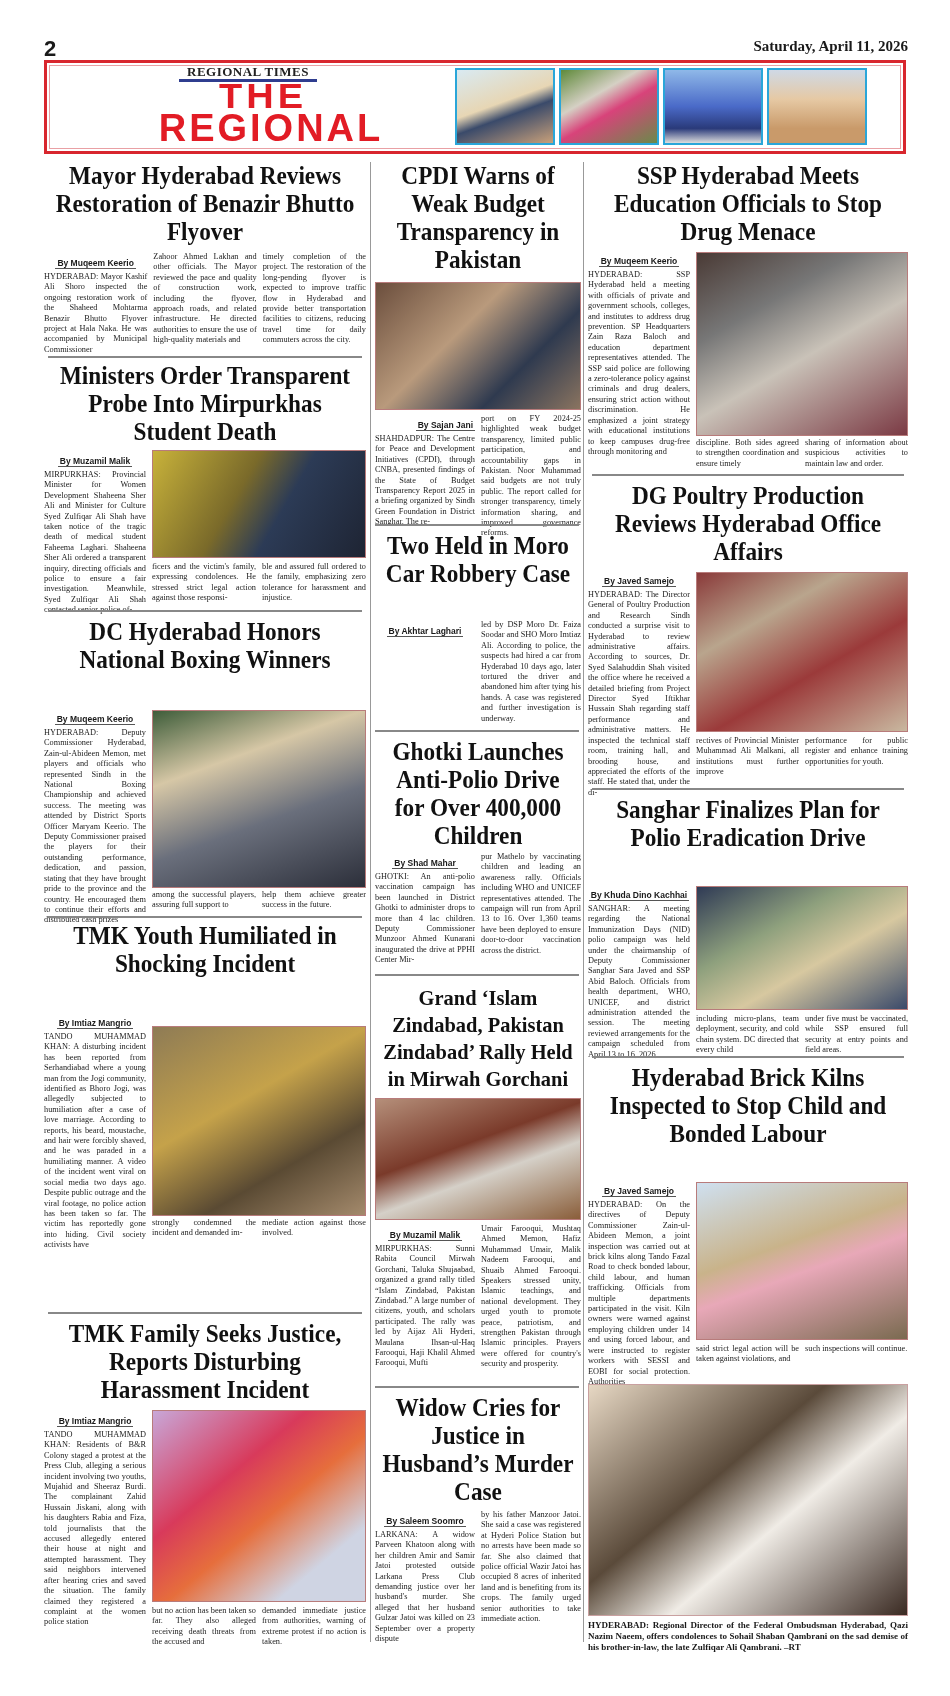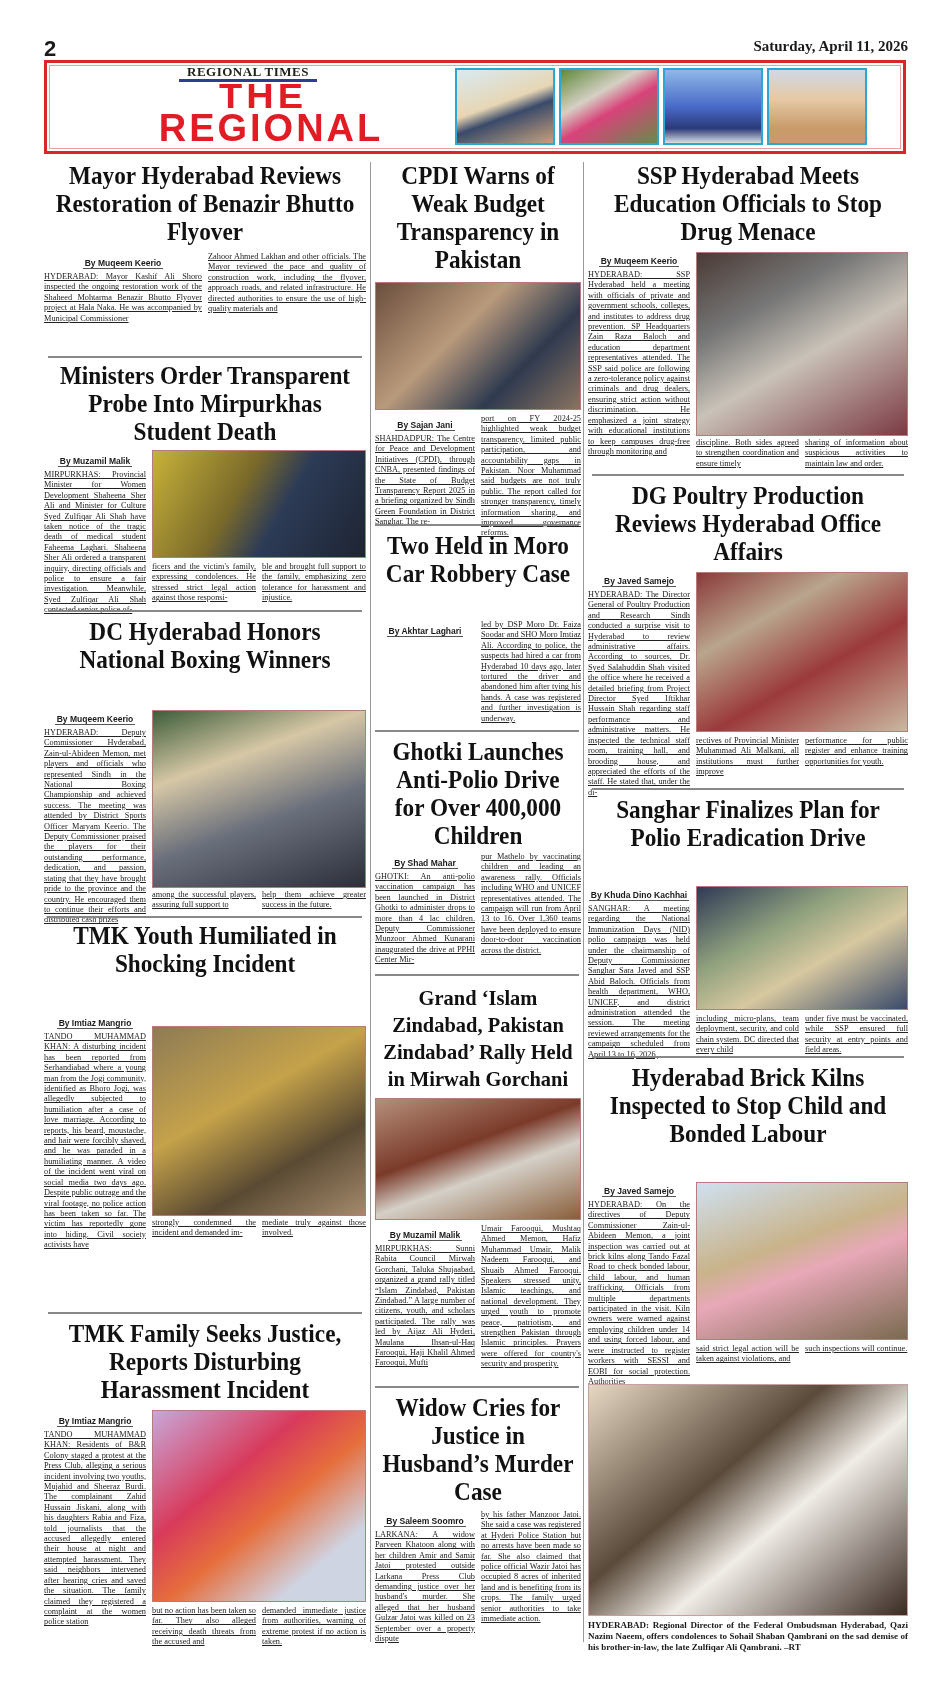--- a/index.html
+++ b/index.html
@@ -18,21 +18,21 @@
   .strip .ph { width: 100px; height: 77px; border: 2px solid #2aa6d9; }
 
   .col { position: absolute; top: 162px; }
   .col-left { left: 44px; width: 322px; }
   .col-mid { left: 370px; width: 214px; border-left: 1px solid #999; border-right: 1px solid #999; height: 1480px; padding: 0 4px; }
   .col-right { left: 588px; width: 320px; }
 
   .story { position: absolute; }
   .headline { font-weight: bold; text-align: center; font-size: 25px; line-height: 28px; color: #111; transform: scaleX(0.93); transform-origin: center; }
   .byline { font-family: "Liberation Sans", sans-serif; font-weight: bold; font-size: 8.5px; border-bottom: 1px solid #555; display: inline-block; padding: 0 2px; }
-  .body { font-size: 8.3px; line-height: 10.4px; text-align: justify; hyphens: auto; color: #222; text-decoration: underline; }
+  .body { font-size: 8.3px; line-height: 10.4px; text-align: justify; hyphens: auto; color: #222; }
   .rule { position: absolute; height: 2px; background: #888; }
 
   .photo { position: absolute; border: 1px solid #b87b7b; overflow: hidden; }
   .ph-a { background: linear-gradient(135deg,#6b4e3d,#b99a7c 40%,#2f3a4f 70%,#8a7460); }
   .ph-b { background: linear-gradient(120deg,#c8b23a,#7a6a2a 40%,#2c3b56 60%,#1e2433); }
   .ph-c { background: linear-gradient(160deg,#3e5d3a,#d6c7a6 30%,#6a6f7c 60%,#2c2f3a); }
   .ph-d { background: linear-gradient(150deg,#8e7b55,#c5a24a 40%,#5a4a33 70%,#a48a6c); }
   .ph-e { background: linear-gradient(140deg,#c8a7d8,#d83a5b 35%,#e66e3c 55%,#cfd4e3 80%); }
   .ph-f { background: linear-gradient(160deg,#b58f7a,#7a3a2a 40%,#d5d0c8 60%,#8a5e3a); }
   .ph-g { background: linear-gradient(150deg,#4a3a35,#777 30%,#c9c2b8 55%,#7b3a44); }
@@ -66,34 +66,35 @@
 
 <div class="col col-left">
   <div class="story" style="top:0;width:322px">
     <div class="headline">Mayor Hyderabad Reviews Restoration of Benazir Bhutto Flyover</div>
     <div class="flow3" style="top:90px;width:322px">
       <div>
           <div style="text-align:center;margin-bottom:2px"><span class="byline">By Muqeem Keerio</span></div>
           <div class="body">HYDERABAD: Mayor Kashif Ali Shoro inspected the ongoing restoration work of the Shaheed Mohtarma Benazir Bhutto Flyover project at Hala Naka. He was accompanied by Municipal Commissioner</div>
         </div>
       <div class="body">Zahoor Ahmed Lakhan and other officials. The Mayor reviewed the pace and quality of construction work, including the flyover, approach roads, and related infrastructure. He directed authorities to ensure the use of high-quality materials and</div>
+      <div class="body">timely completion of the project. The restoration of the long-pending flyover is expected to improve traffic flow in Hyderabad and provide better transportation facilities to citizens, reducing travel time for daily commuters across the city.</div>
     </div>
   </div>
   <div class="rule" style="top:194px;left:4px;width:314px"></div>
 
   <div class="story" style="top:200px;width:322px">
     <div class="headline">Ministers Order Transparent Probe Into Mirpurkhas Student Death</div>
     <div style="position:absolute;top:88px;left:0;width:102px">
       <div style="text-align:center;margin-bottom:2px"><span class="byline">By Muzamil Malik</span></div>
       <div class="body">MIRPURKHAS: Provincial Minister for Women Development Shaheena Sher Ali and Minister for Culture Syed Zulfiqar Ali Shah have taken notice of the tragic death of medical student Faheema Laghari. Shaheena Sher Ali ordered a transparent inquiry, directing officials and police to ensure a fair investigation. Meanwhile, Syed Zulfiqar Ali Shah contacted senior police of-</div>
     </div>
     <div class="photo ph-b" style="top:88px;left:108px;width:214px;height:108px"></div>
     <div class="flow3" style="top:200px;left:108px;width:214px">
       <div class="body">ficers and the victim's family, expressing condolences. He stressed strict legal action against those responsi-</div>
-      <div class="body">ble and brought full support to the family, emphasizing zero tolerance for harassment and injustice.</div>
+      <div class="body">ble and assured full ordered to the family, emphasizing zero tolerance for harassment and injustice.</div>
     </div>
   </div>
   <div class="rule" style="top:448px;left:4px;width:314px"></div>
 
   <div class="story" style="top:456px;width:322px">
     <div class="headline">DC Hyderabad Honors National Boxing Winners</div>
     <div style="position:absolute;top:90px;left:0;width:102px">
       <div style="text-align:center;margin-bottom:2px"><span class="byline">By Muqeem Keerio</span></div>
       <div class="body">HYDERABAD: Deputy Commissioner Hyderabad, Zain-ul-Abideen Memon, met players and officials who represented Sindh in the National Boxing Championship and achieved success. The meeting was attended by District Sports Officer Maryam Keerio. The Deputy Commissioner praised the players for their outstanding performance, dedication, and passion, stating that they have brought pride to the province and the country. He encouraged them to continue their efforts and distributed cash prizes</div>
     </div>
@@ -107,21 +108,21 @@
 
   <div class="story" style="top:760px;width:322px">
     <div class="headline">TMK Youth Humiliated in Shocking Incident</div>
     <div style="position:absolute;top:90px;left:0;width:102px">
       <div style="text-align:center;margin-bottom:2px"><span class="byline">By Imtiaz Mangrio</span></div>
       <div class="body">TANDO MUHAMMAD KHAN: A disturbing incident has been reported from Serhandiabad where a young man from the Jogi community, identified as Bhoro Jogi, was allegedly subjected to humiliation after a case of love marriage. According to reports, his beard, moustache, and hair were forcibly shaved, and he was paraded in a humiliating manner. A video of the incident went viral on social media two days ago. Despite public outrage and the viral footage, no police action has been taken so far. The victim has reportedly gone into hiding. Civil society activists have</div>
     </div>
     <div class="photo ph-d" style="top:104px;left:108px;width:214px;height:190px"></div>
     <div class="flow3" style="top:296px;left:108px;width:214px">
       <div class="body">strongly condemned the incident and demanded im-</div>
-      <div class="body">mediate truly against those involved.</div>
+      <div class="body">mediate action against those involved.</div>
     </div>
   </div>
   <div class="rule" style="top:1150px;left:4px;width:314px"></div>
 
   <div class="story" style="top:1158px;width:322px">
     <div class="headline">TMK Family Seeks Justice, Reports Disturbing Harassment Incident</div>
     <div style="position:absolute;top:90px;left:0;width:102px">
       <div style="text-align:center;margin-bottom:2px"><span class="byline">By Imtiaz Mangrio</span></div>
       <div class="body">TANDO MUHAMMAD KHAN: Residents of B&amp;R Colony staged a protest at the Press Club, alleging a serious incident involving two youths, Mujahid and Sheeraz Burdi. The complainant Zahid Hussain Jiskani, along with his daughters Rabia and Fiza, told journalists that the accused allegedly entered their house at night and attempted harassment. They said neighbors intervened after hearing cries and saved the situation. The family claimed they registered a complaint at the women police station</div>
     </div>
@@ -132,21 +133,21 @@
     </div>
   </div>
 </div>
 
 <div class="col col-mid">
   <div class="story" style="top:0;left:4px;width:206px">
     <div class="headline">CPDI Warns of Weak Budget Transparency in Pakistan</div>
     <div class="photo ph-a" style="top:120px;left:0;width:206px;height:128px"></div>
     <div class="flow3" style="top:252px;width:206px">
       <div>
-          <div style="text-align:center;margin-bottom:2px"><span class="byline">By Sajan Jani</span></div>
+          <div style="text-align:right;margin-bottom:2px"><span class="byline">By Sajan Jani</span></div>
           <div class="body">SHAHDADPUR: The Centre for Peace and Development Initiatives (CPDI), through CNBA, presented findings of the State of Budget Transparency Report 2025 in a briefing organized by Sindh Green Foundation in District Sanghar. The re-</div>
         </div>
       <div class="body">port on FY 2024-25 highlighted weak budget transparency, limited public participation, and accountability gaps in Pakistan. Noor Muhammad said budgets are not truly public. The report called for stronger transparency, timely information sharing, and improved governance reforms.</div>
     </div>
   </div>
   <div class="rule" style="top:362px;left:4px;width:204px"></div>
 
   <div class="story" style="top:370px;left:4px;width:206px">
     <div class="headline">Two Held in Moro Car Robbery Case</div>
     <div class="flow3" style="top:88px;width:206px">

